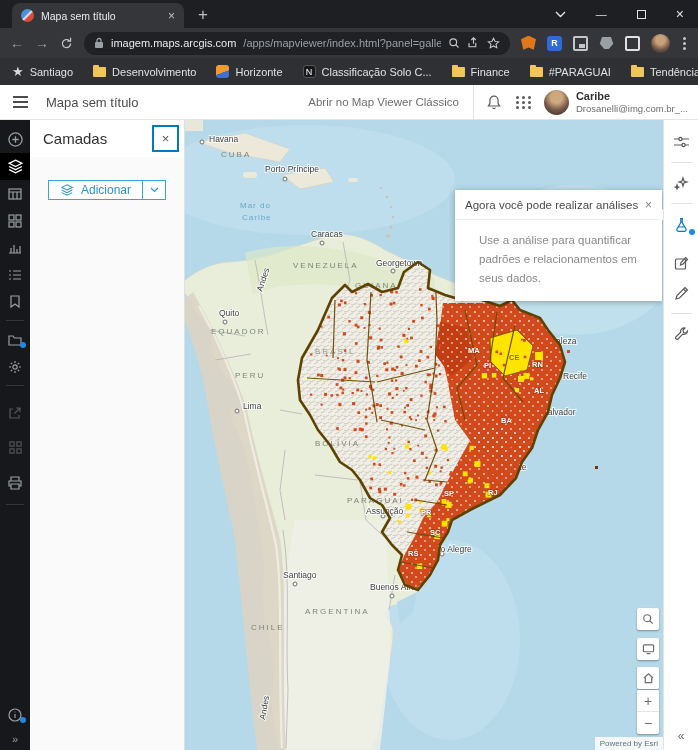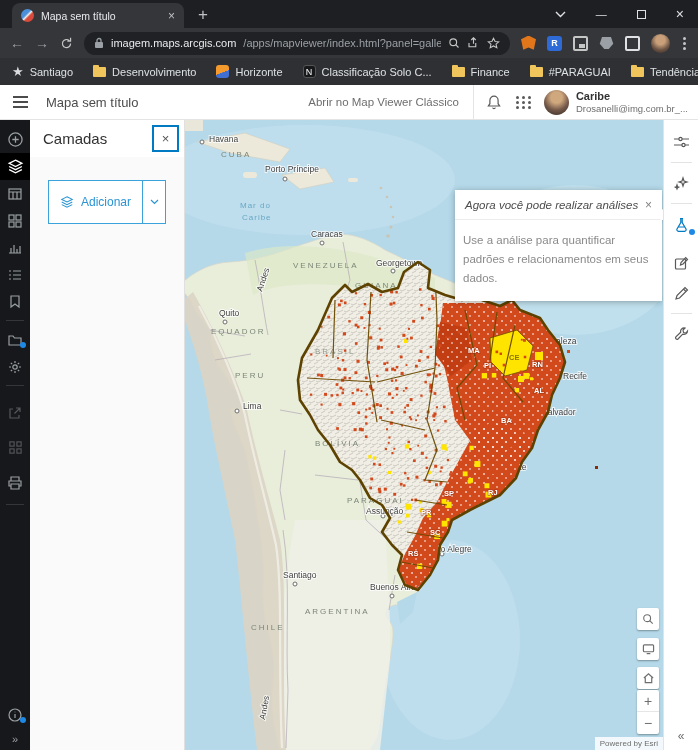--- a/index.html
+++ b/index.html
@@ -79,37 +79,37 @@
   .panel-h{height:37px;background:#fff;display:flex;align-items:center;padding:0 5px 0 13px;}
   .panel-t{font-size:15px;color:#323232;flex:1;}
   .panel-x{width:27px;height:27px;border:2px solid #007ac2;background:#fff;color:#555;
     display:flex;align-items:center;justify-content:center;font-size:13px;}
   .layer-row{height:35px;background:#fff;border-top:1px solid #ececec;border-bottom:1px solid #ececec;
     border-left:3px solid #007ac2;display:flex;align-items:center;padding:0 9px 0 7px;gap:7px;}
   .caret svg{stroke:#6e6e6e;fill:none;stroke-width:1.1;}
   .layer-name{font-size:12px;color:#4c4c4c;flex:1;}
   .layer-menu{color:#6e6e6e;font-size:12px;letter-spacing:1px;}
   .addwrap{display:flex;justify-content:center;margin-top:23px;}
-  .addbtn{display:flex;height:44px;border:1px solid #3ba2dc;background:#fff;align-items:stretch;}
+  .addbtn{display:flex;height:20px;border:1px solid #3ba2dc;background:#fff;align-items:stretch;}
   .addmain{display:flex;align-items:center;gap:7px;padding:0 11px;color:#2a94d4;font-size:12px;}
   .addchev{width:23px;display:flex;align-items:center;justify-content:center;border-left:1px solid #3ba2dc;}
 
   
   #mapwrap{width:478px;position:relative;background:#b5d9e9;flex:none;overflow:hidden;}
   #basemap{position:absolute;left:0;top:0;}
   .clab{fill:#7c8677;font-size:8px;letter-spacing:2px;}
   .city{fill:#3f3f3f;font-size:8.5px;paint-order:stroke;stroke:#ffffff;stroke-width:2px;stroke-opacity:.75;}
   .water{fill:#69a7c4;font-size:8px;letter-spacing:1px;}
   .stlab{fill:#fff;font-size:7.5px;font-weight:bold;paint-order:stroke;stroke:#9a3410;stroke-width:1.6;stroke-opacity:.6;}
   .citydot{fill:#fff;stroke:#6e6e6e;stroke-width:1;}
   .popup{position:absolute;left:270px;top:70px;width:207px;background:#fff;box-shadow:0 1px 6px rgba(0,0,0,.3);z-index:5;}
   .popup-h{display:flex;align-items:center;padding:8px 10px 7px;border-bottom:1px solid #ececec;}
-  .popup-t{flex:1;font-size:11.5px;color:#4c4c4c;font-style:italic;}
+  .popup-t{flex:1;font-size:11.5px;color:#4c4c4c;}
   .popup-x{color:#828282;font-size:12px;padding-left:6px;}
-  .popup-b{padding:11px 8px 13px;font-size:11.5px;color:#8a8a8a;line-height:1.65;margin:0;}
+  .popup-b{padding:11px 24px 13px;font-size:11.5px;color:#8a8a8a;line-height:1.65;margin:0;}
   .popup-arrow{position:absolute;right:-4px;top:20px;width:9px;height:9px;background:#fff;transform:rotate(45deg);
     box-shadow:2px -2px 3px rgba(0,0,0,.12);}
   .mapctl{position:absolute;right:4px;width:22px;height:22px;background:#fff;border-radius:2px;
     box-shadow:0 1px 2px rgba(0,0,0,.35);display:flex;align-items:center;justify-content:center;color:#6e6e6e;z-index:4;}
   .mapctl svg{stroke:#6e6e6e;fill:none;stroke-width:1.3;}
   #zoomstack{position:absolute;right:4px;top:570px;width:22px;height:44px;background:#fff;border-radius:2px;
     box-shadow:0 1px 2px rgba(0,0,0,.35);display:flex;flex-direction:column;z-index:4;}
   #zoomstack div{height:22px;display:flex;align-items:center;justify-content:center;color:#6e6e6e;font-size:14px;}
   #zoomstack div:first-child{border-bottom:1px solid #e6e6e6;}
   .attr{position:absolute;left:0;bottom:0;height:13px;background:rgba(255,255,255,.82);font-size:8px;color:#4c4c4c;

